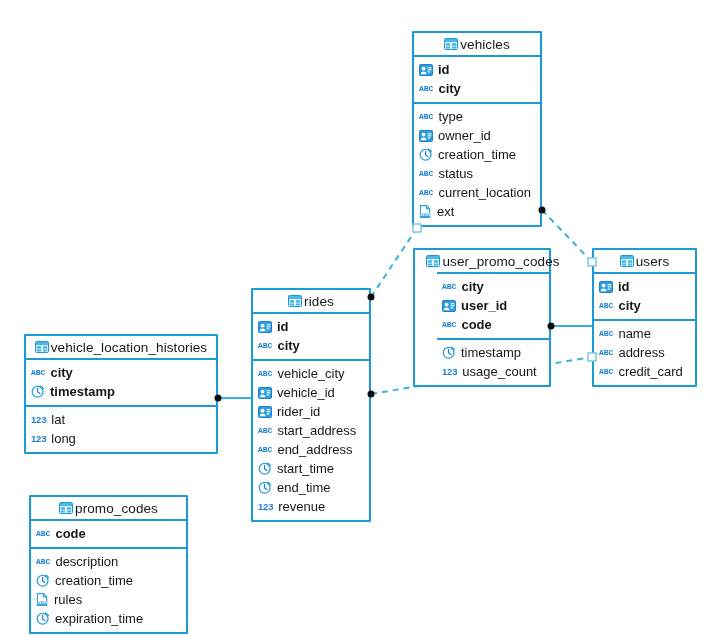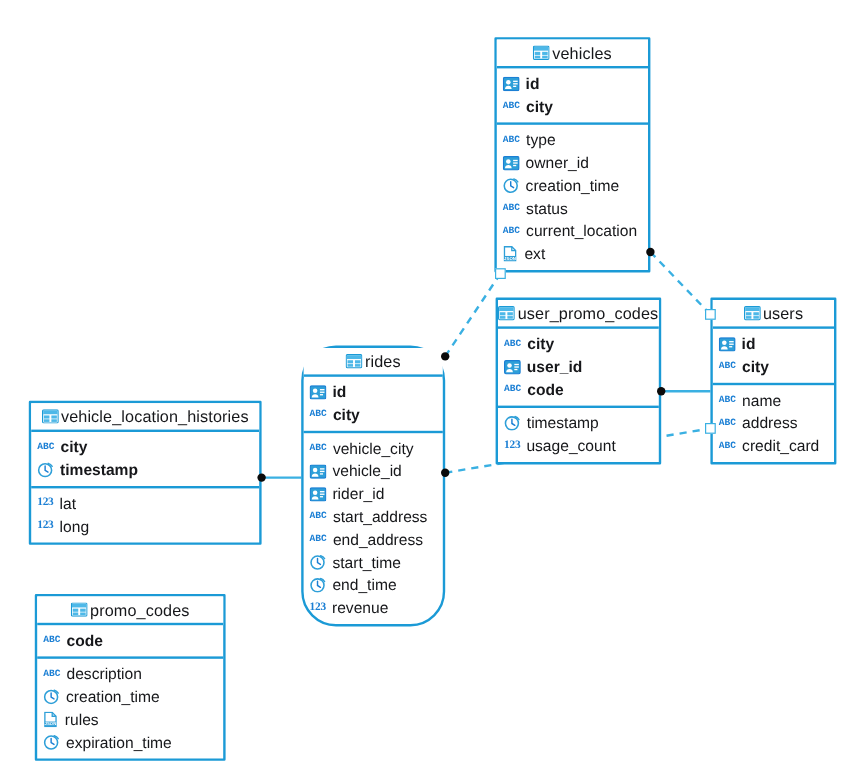--- a/index.html
+++ b/index.html
@@ -58,21 +58,21 @@
 
   
   .ico{flex:0 0 auto;display:inline-block;line-height:0;}
   .ico svg{display:block;}
   .ico-num{
     font-size:9.5px;
     font-weight:bold;
     color:#1b7fd4;
     line-height:1;
     letter-spacing:-0.2px;
-    font-family:Liberation Serif, serif;
+    font-family:Liberation Sans, sans-serif;
   }
   .ico-abc{
     font-size:8px;
     font-weight:bold;
     color:#1b7fd4;
     line-height:1;
     letter-spacing:0px;
     font-family:"Liberation Mono", monospace;
   }
 
@@ -178,21 +178,21 @@
               <path d="M1.4 0.6h6.1l3.2 3.2v8.6H1.4z" fill="#ffffff" stroke="#2e9fd8" stroke-width="1.1"></path>
               <path d="M7.5 0.7v3.2h3.1" fill="none" stroke="#2e9fd8" stroke-width="1.1"></path>
               <rect x="1.4" y="8.3" width="9.3" height="3.6" fill="#2e9fd8"></rect>
               <text x="6.0" y="11.3" font-size="3.6" fill="#ffffff" text-anchor="middle" font-family="Liberation Sans, sans-serif" font-weight="bold">JSON</text>
             </svg>
           </span>
           <span class="col-name">ext</span>
         </div>
       </div>
     </div>
-    <div class="table-box" style="left: 413px; top: 248px; width: 138px;">
+    <div class="table-box" style="left: 413px; top: 248px; width: 138px; padding-left: 22px;">
       <div class="tbl-header">
         <span class="ico">
           <svg width="14" height="12" viewBox="0 0 14 12">
             <rect x="0.5" y="0.5" width="13" height="11" rx="1" fill="#ffffff" stroke="#1b9ad6" stroke-width="1"></rect>
             <rect x="1" y="1" width="12" height="3.2" fill="#4db8e8"></rect>
             <rect x="1.6" y="5.2" width="4.6" height="2.6" fill="#4db8e8"></rect>
             <rect x="7.8" y="5.2" width="4.6" height="2.6" fill="#4db8e8"></rect>
             <rect x="1.6" y="8.4" width="4.6" height="2.2" fill="#4db8e8"></rect>
             <rect x="7.8" y="8.4" width="4.6" height="2.2" fill="#4db8e8"></rect>
           </svg>
@@ -280,21 +280,21 @@
         <div class="col-row">
           <span class="ico ico-abc">ABC</span>
           <span class="col-name">address</span>
         </div>
         <div class="col-row">
           <span class="ico ico-abc">ABC</span>
           <span class="col-name">credit_card</span>
         </div>
       </div>
     </div>
-    <div class="table-box" style="left: 251px; top: 288px; width: 120px; border-radius: 29px;">
+    <div class="table-box" style="left: 251px; top: 288px; width: 120px;">
       <div class="tbl-header">
         <span class="ico">
           <svg width="14" height="12" viewBox="0 0 14 12">
             <rect x="0.5" y="0.5" width="13" height="11" rx="1" fill="#ffffff" stroke="#1b9ad6" stroke-width="1"></rect>
             <rect x="1" y="1" width="12" height="3.2" fill="#4db8e8"></rect>
             <rect x="1.6" y="5.2" width="4.6" height="2.6" fill="#4db8e8"></rect>
             <rect x="7.8" y="5.2" width="4.6" height="2.6" fill="#4db8e8"></rect>
             <rect x="1.6" y="8.4" width="4.6" height="2.2" fill="#4db8e8"></rect>
             <rect x="7.8" y="8.4" width="4.6" height="2.2" fill="#4db8e8"></rect>
           </svg>

